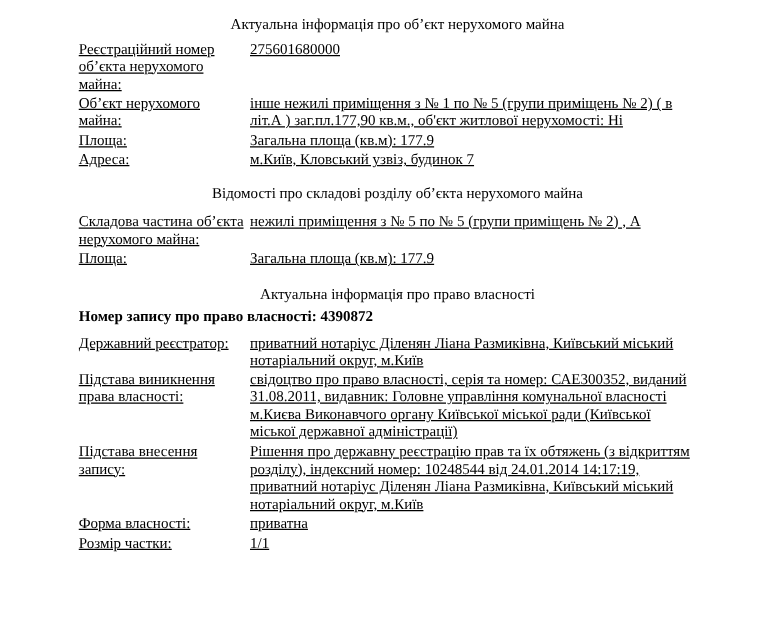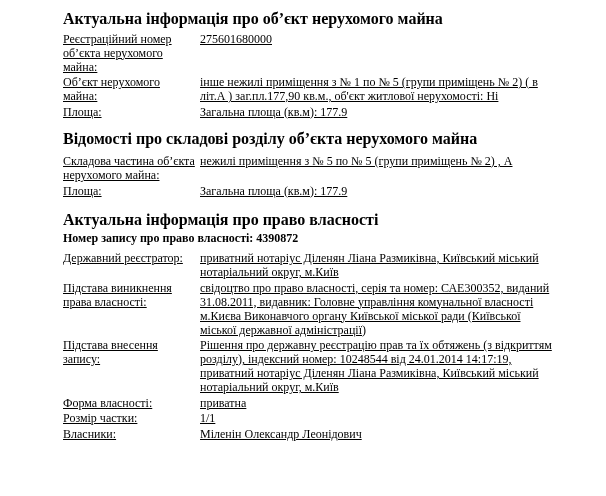--- a/index.html
+++ b/index.html
@@ -14,23 +14,23 @@
     font-family: "Liberation Serif", "DejaVu Serif", serif;
     font-size: 12px;
     line-height: 14px;
     overflow: hidden;
   }
   .doc {
     padding: 12px 0 0 63px;
   }
   .section-title {
     width: 510px;
-    text-align: left;
-    font-weight: 700;
-    font-size: 16px;
+    text-align: center;
+    font-weight: 400;
+    font-size: 12px;
     line-height: 14px;
   }
   .t1 { margin: 0 0 5px 0; }
   .t2 { margin: 12px 0 8px 0; }
   .t3 { margin: 14px 0 4px 0; }
   .record-line {
     font-weight: 700;
     font-size: 12px;
     line-height: 14px;
     margin: 0 0 6px 0;
@@ -70,20 +70,24 @@
       </tr>
       <tr>
         <td class="lbl">Об’єкт нерухомого
 майна:</td>
         <td class="val">інше нежилі приміщення з № 1 по № 5 (групи приміщень № 2) ( в
 літ.А ) заг.пл.177,90 кв.м., об'єкт житлової нерухомості: Ні</td>
       </tr>
       <tr>
         <td class="lbl">Площа:</td>
         <td class="val">Загальна площа (кв.м): 177.9</td>
+      </tr>
+      <tr>
+        <td class="lbl">Адреса:</td>
+        <td class="val">м.Київ, Кловський узвіз, будинок 7</td>
       </tr>
     </tbody>
       </table>
   </div>
 
   <div class="section">
     <div class="section-title t2">Відомості про складові розділу об’єкта нерухомого майна</div>
     <table class="fields">
       <tbody>
           <tr>
@@ -126,21 +130,17 @@
 нотаріальний округ, м.Київ</td>
       </tr>
       <tr>
         <td class="lbl">Форма власності:</td>
         <td class="val">приватна</td>
       </tr>
       <tr>
         <td class="lbl">Розмір частки:</td>
         <td class="val">1/1</td>
       </tr>
-      <tr>
-        <td class="lbl">Власники:</td>
-        <td class="val">Міленін Олександр Леонідович</td>
-      </tr>
     </tbody>
       </table>
   </div>
 
 </div>
 
 </body></html>

